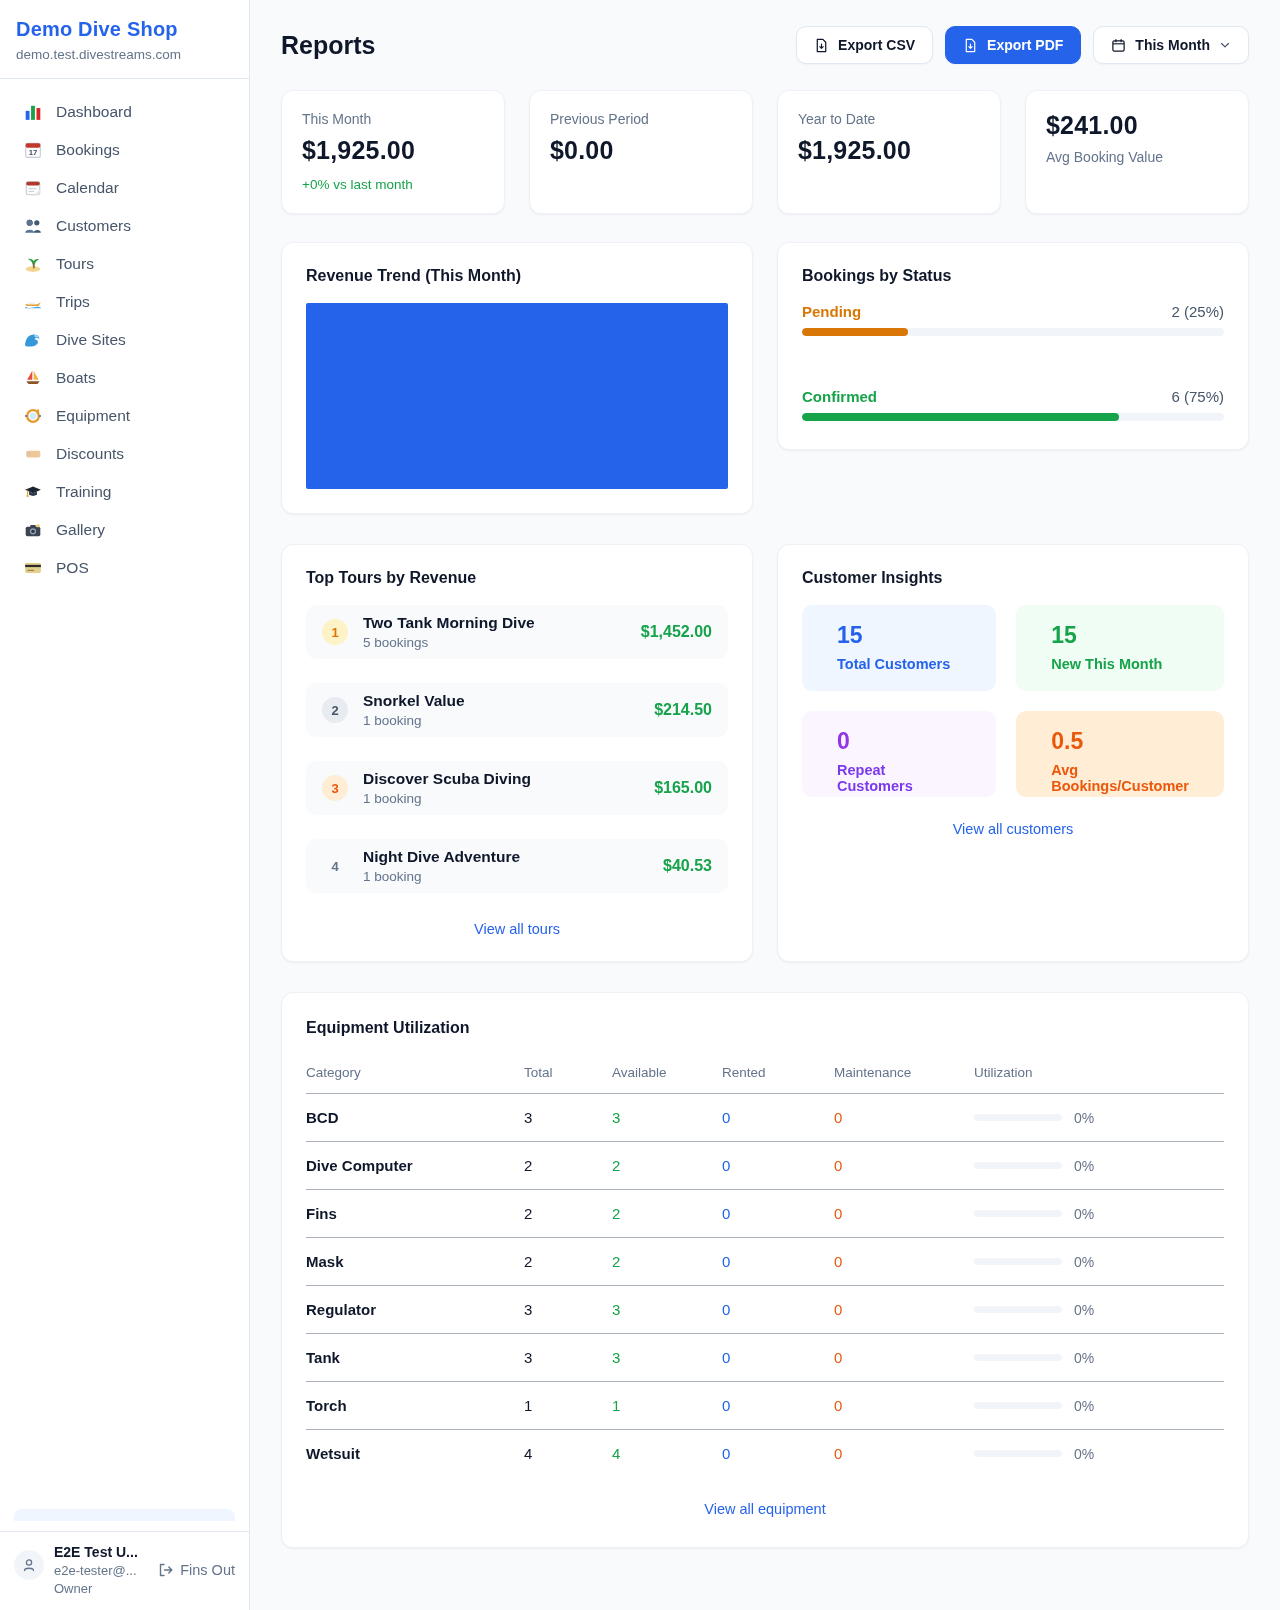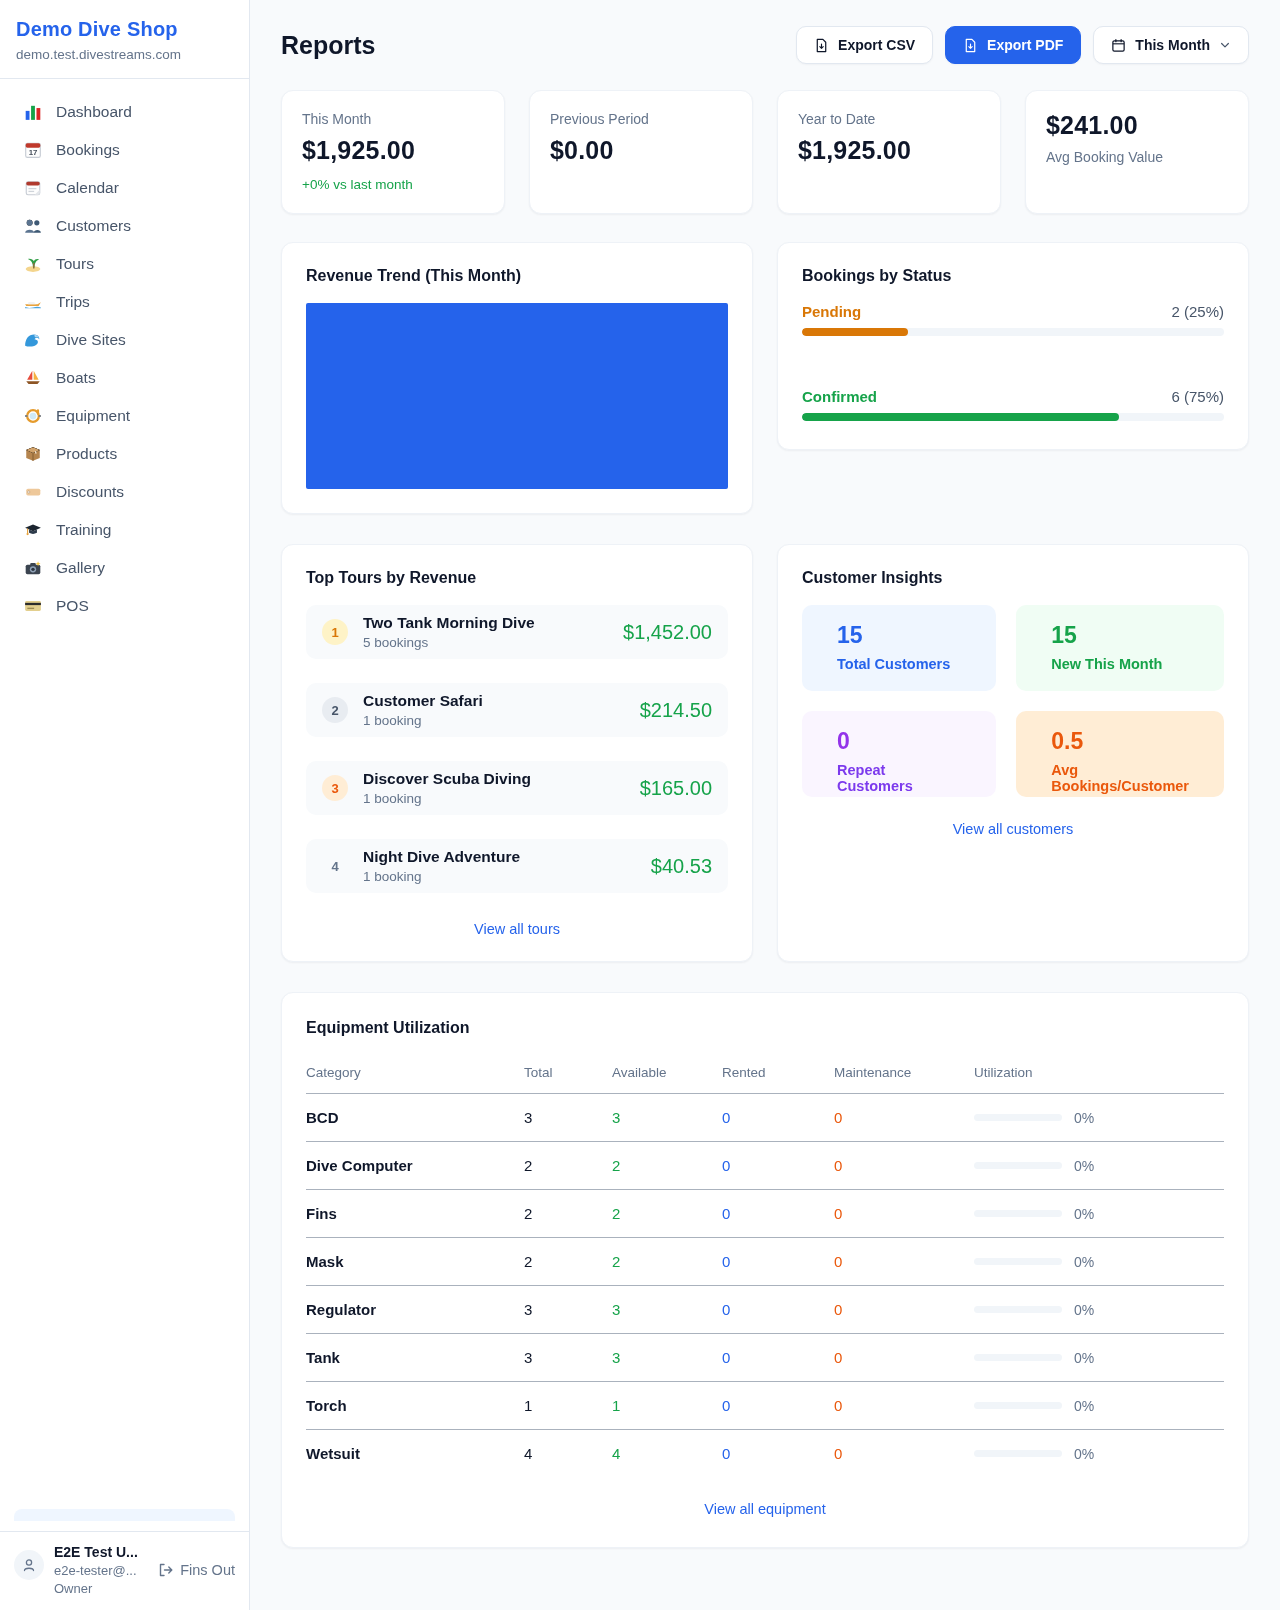--- a/index.html
+++ b/index.html
@@ -73,21 +73,21 @@
   .tour-item { display:flex; align-items:center; gap:15px; background:#f8fafc; border-radius:10px;
                padding:10px 16px; height:54px; margin-bottom:24px; }
   .rank { width:26px; height:26px; border-radius:50%; display:flex; align-items:center;
           justify-content:center; font-size:13px; font-weight:700; flex:0 0 26px; }
   .rank-1 { background:#fef3c7; color:#d97706; }
   .rank-2 { background:#e8ecf1; color:#475569; }
   .rank-3 { background:#ffedd5; color:#ea580c; }
   .rank-4 { background:transparent; color:#64748b; }
   .tour-name { font-size:15.5px; font-weight:700; }
   .tour-bookings { font-size:13.5px; color:#64748b; margin-top:3px; }
-  .tour-revenue { margin-left:auto; font-size:20px; font-weight:400; color:#16a34a; }
+  .tour-revenue { margin-left:auto; font-size:16px; font-weight:700; color:#16a34a; }
   .view-link { display:block; text-align:center; color:#2563eb; font-size:14.5px; margin-top:28px;
                cursor:pointer; text-decoration:none; }
 
   .insight-grid { display:grid; grid-template-columns:1fr 1fr; gap:20px; }
   .tile { border-radius:10px; padding:17px 35px; height:86px; }
   .tile-value { font-size:23px; font-weight:800; }
   .tile-label { font-size:14.5px; font-weight:600; margin-top:7px; }
   .tile-blue   { background:#eff6ff; } .tile-blue .tile-value{color:#2563eb;}   .tile-blue .tile-label{color:#2563eb;}
   .tile-green  { background:#f0fdf4; } .tile-green .tile-value{color:#16a34a;}  .tile-green .tile-label{color:#16a34a;}
   .tile-purple { background:#faf5ff; } .tile-purple .tile-value{color:#9333ea;} .tile-purple .tile-label{color:#7c3aed;}
@@ -210,33 +210,20 @@
             <path d="M3 8 L1 8 M13 8 L15 8" stroke="#7c7f85" stroke-width="1.6"></path>
             <circle cx="8" cy="8" r="3" fill="#cfe9f7"></circle>
             <rect x="11.4" y="2" width="2" height="5" rx="1" fill="#e59b2d"></rect>
           </svg>
       </span>
       <span>Equipment</span>
     </div>
     <div class="nav-item">
       <span class="nav-ico">
         <svg width="18" height="18" viewBox="0 0 16 16">
-            <path d="M2 4.5 L8 2 L14 4.5 L14 11.5 L8 14 L2 11.5 Z" fill="#b5854e"></path>
-            <path d="M2 4.5 L8 7 L14 4.5 L8 2 Z" fill="#d2a express"></path>
-            <path d="M2 4.5 L8 7 L14 4.5 L8 2 Z" fill="#d2a express"></path>
-            <path d="M2 4.5 L8 7 L14 4.5 L8 2 Z" fill="#d2a36a"></path>
-            <path d="M8 7 L8 14" stroke="#8a6234" stroke-width="1"></path>
-            <path d="M5 3.2 L11 5.8 L11 8 L9.8 7.4 L9.8 5.3 L5 3.2" fill="#f0e3cf"></path>
-          </svg>
-      </span>
-      <span>Products</span>
-    </div>
-    <div class="nav-item">
-      <span class="nav-ico">
-        <svg width="18" height="18" viewBox="0 0 16 16">
             <path d="M2 6.5 Q2 5 3.5 5 L13 5 Q14.5 5 14.5 6.5 L14.5 9.5 Q14.5 11 13 11 L3.5 11 Q2 11 2 9.5 Z" fill="#eec89a"></path>
             <circle cx="4.2" cy="8" r="1" fill="#fff" stroke="#b89独66" stroke-width=".6"></circle>
             <circle cx="4.2" cy="8" r="1" fill="#fff" stroke="#b8946b" stroke-width=".6"></circle>
           </svg>
       </span>
       <span>Discounts</span>
     </div>
     <div class="nav-item">
       <span class="nav-ico">
         <svg width="18" height="18" viewBox="0 0 16 16">
@@ -387,21 +374,21 @@
         <span class="rank rank-1">1</span>
         <span>
           <div class="tour-name">Two Tank Morning Dive</div>
           <div class="tour-bookings">5 bookings</div>
         </span>
         <span class="tour-revenue">$1,452.00</span>
       </div>
       <div class="tour-item">
         <span class="rank rank-2">2</span>
         <span>
-          <div class="tour-name">Customer Safari</div>
+          <div class="tour-name">Snorkel Value</div>
           <div class="tour-bookings">1 booking</div>
         </span>
         <span class="tour-revenue">$214.50</span>
       </div>
       <div class="tour-item">
         <span class="rank rank-3">3</span>
         <span>
           <div class="tour-name">Discover Scuba Diving</div>
           <div class="tour-bookings">1 booking</div>
         </span>

